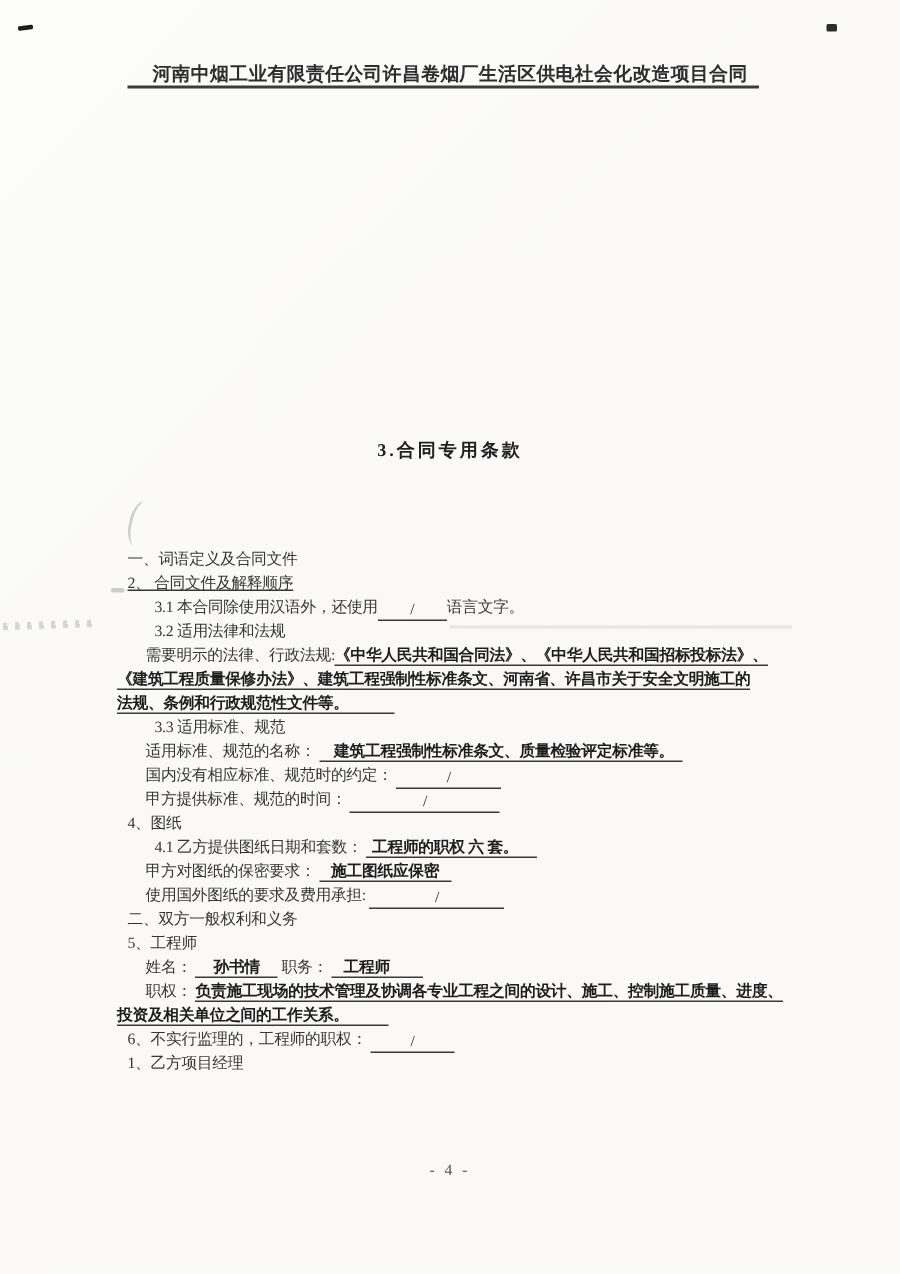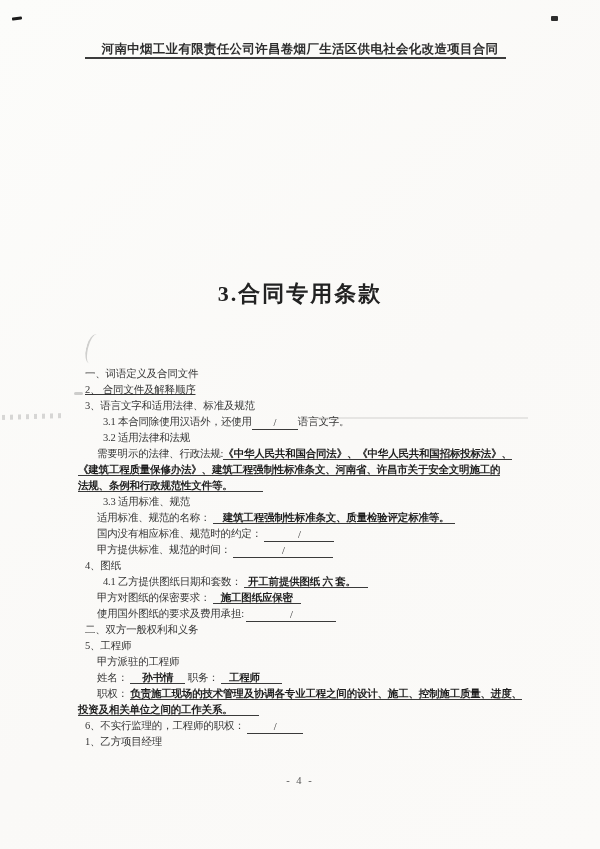--- a/index.html
+++ b/index.html
@@ -28,23 +28,23 @@
   }
   .header-rule {
     position: absolute;
     top: 57px; left: 85px;
     width: 421px; height: 2px;
     background: #3c3c3c;
   }
   
   .section-title {
     position: absolute;
-    top: 279px; left: 0; width: 600px;
+    top: 292px; left: 0; width: 600px;
     text-align: center;
-    font-size: 22px;
+    font-size: 12px;
     font-weight: bold;
     color: #222;
     letter-spacing: 2px;
     white-space: nowrap;
   }
   
   .doc-body {
     position: absolute;
     top: 366px; left: 85px;
     width: 440px;
@@ -132,37 +132,35 @@
   <div class="section-title">3.合同专用条款</div>
 
   <div class="smudge1"></div>
   <div class="smudge2"></div>
   <div class="smudge3"></div>
   <div class="smudge4"></div>
 
   <div class="doc-body">
       <div class="line" style="margin-left: 0px;"><span>一、词语定义及合同文件</span></div>
       <div class="line" style="margin-left: 0px; text-decoration: underline;"><span>2、 合同文件及解释顺序</span></div>
-      <div class="line" style="margin-left: 0px;"><span>3、语言文字和适用法律、标准及规范</span></div>
       <div class="line" style="margin-left: 18px;"><span>3.1 本合同除使用汉语外，还使用</span><span class="blank" style="width: 46px;">/</span><span>语言文字。</span></div>
       <div class="line" style="margin-left: 18px;"><span>3.2 适用法律和法规</span></div>
       <div class="line" style="margin-left: 12px;"><span>需要明示的法律、行政法规:</span><span class="b u">《中华人民共和国合同法》、《中华人民共和国招标投标法》、</span></div>
       <div class="line" style="margin-left: -7px;"><span class="b u">《建筑工程质量保修办法》、建筑工程强制性标准条文、河南省、许昌市关于安全文明施工的</span></div>
       <div class="line" style="margin-left: -7px;"><span class="b u" style="padding-right: 30px;">法规、条例和行政规范性文件等。</span></div>
       <div class="line" style="margin-left: 18px;"><span>3.3 适用标准、规范</span></div>
       <div class="line" style="margin-left: 12px;"><span>适用标准、规范的名称： </span><span class="b u" style="padding-left: 10px; padding-right: 6px;">建筑工程强制性标准条文、质量检验评定标准等。</span></div>
       <div class="line" style="margin-left: 12px;"><span>国内没有相应标准、规范时的约定： </span><span class="blank" style="width: 70px;">/</span></div>
       <div class="line" style="margin-left: 12px;"><span>甲方提供标准、规范的时间： </span><span class="blank" style="width: 100px;">/</span></div>
       <div class="line" style="margin-left: 0px;"><span>4、图纸</span></div>
-      <div class="line" style="margin-left: 18px;"><span>4.1 乙方提供图纸日期和套数： </span><span class="b u" style="padding-left: 4px; padding-right: 12px;">开工前提供图纸 六 套。</span></div>
+      <div class="line" style="margin-left: 18px;"><span>4.1 乙方提供图纸日期和套数： </span><span class="b u" style="padding-left: 4px; padding-right: 12px;">工程师的职权 六 套。</span></div>
       <div class="line" style="margin-left: 12px;"><span>甲方对图纸的保密要求： </span><span class="b u" style="padding-left: 8px; padding-right: 8px;">施工图纸应保密</span></div>
       <div class="line" style="margin-left: 12px;"><span>使用国外图纸的要求及费用承担: </span><span class="blank" style="width: 90px;">/</span></div>
       <div class="line" style="margin-left: 0px;"><span>二、双方一般权利和义务</span></div>
       <div class="line" style="margin-left: 0px;"><span>5、工程师</span></div>
-      <div class="line" style="margin-left: 12px;"><span>甲方派驻的工程师</span></div>
       <div class="line" style="margin-left: 12px;"><span>姓名： </span><span class="b u" style="padding-left: 12px; padding-right: 12px;">孙书情</span><span> 职务： </span><span class="b u" style="padding-left: 8px; padding-right: 22px;">工程师</span></div>
       <div class="line" style="margin-left: 12px;"><span>职权： </span><span class="b u">负责施工现场的技术管理及协调各专业工程之间的设计、施工、控制施工质量、进度、</span></div>
       <div class="line" style="margin-left: -7px;"><span class="b u" style="padding-right: 26px; text-align: center;">投资及相关单位之间的工作关系。</span></div>
       <div class="line" style="margin-left: 0px;"><span>6、不实行监理的，工程师的职权： </span><span class="blank" style="width: 56px;">/</span></div>
       <div class="line" style="margin-left: 0px;"><span>1、乙方项目经理</span></div>
     </div>
 
   <div class="page-number">- 4 -</div>
 
 </div>

